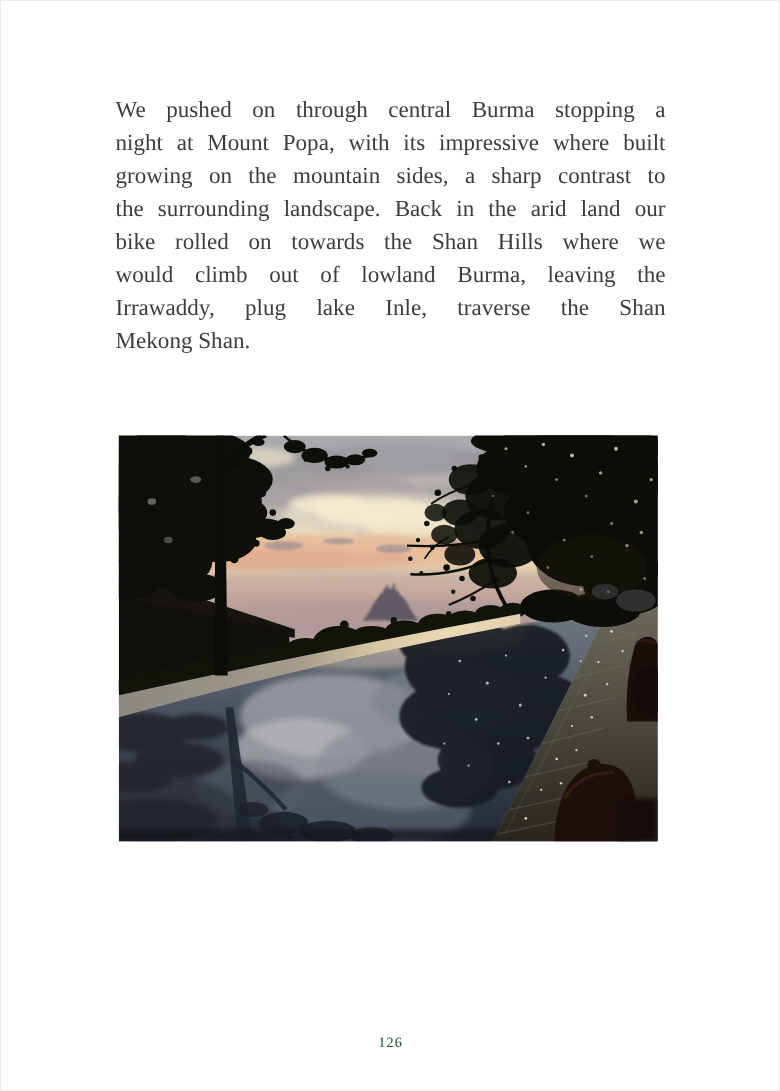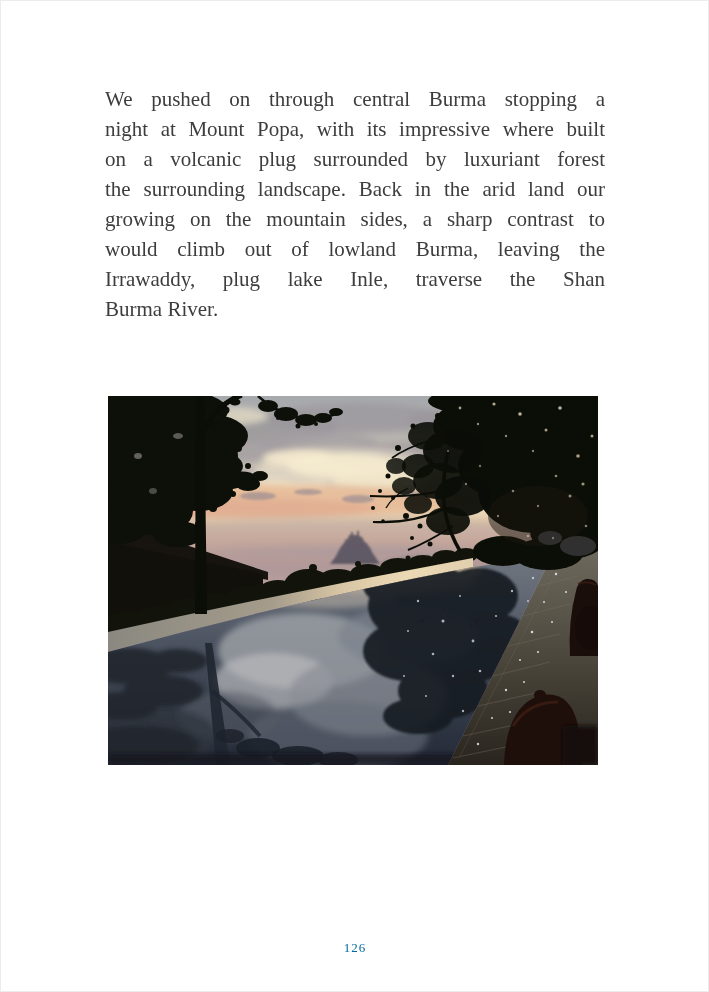--- a/index.html
+++ b/index.html
@@ -3,36 +3,36 @@
 <meta charset="utf-8">
 <style>
   html,body{margin:0;padding:0;background:#ffffff;}
   body{width:709px;height:992px;position:relative;font-family:"Liberation Serif",serif;overflow:hidden;}
   .page{position:absolute;inset:0;background:#ffffff;box-shadow:inset 0 0 0 1px #ececec;}
   .paragraph{position:absolute;left:105px;top:84px;width:500px;font-size:21px;line-height:30px;color:#3d3d3d;}
   .jline{text-align:justify;text-align-last:justify;-moz-text-align-last:justify;white-space:normal;}
   .jline.last{text-align-last:left;-moz-text-align-last:left;}
   .photo{position:absolute;left:108px;top:396px;width:490px;height:369px;margin:0;padding:0;}
   .photo svg{display:block;width:490px;height:369px;}
-  .pagenum{position:absolute;left:105px;top:940px;width:500px;text-align:center;font-size:13px;color:#0369a1;letter-spacing:1px;}
+  .pagenum{position:absolute;left:105px;top:940px;width:500px;text-align:center;font-size:13px;color:#14532d;letter-spacing:1px;}
 </style>
 </head>
 <body>
 
 <div class="page">
 
   <div class="paragraph">
       <div class="jline">We pushed on through central Burma stopping a</div>
       <div class="jline">night at Mount Popa, with its impressive where built</div>
-      <div class="jline">on a volcanic plug surrounded by luxuriant forest</div>
+      <div class="jline">growing on the mountain sides, a sharp contrast to</div>
       <div class="jline">the surrounding landscape. Back in the arid land our</div>
-      <div class="jline">growing on the mountain sides, a sharp contrast to</div>
+      <div class="jline">bike rolled on towards the Shan Hills where we</div>
       <div class="jline">would climb out of lowland Burma, leaving the</div>
       <div class="jline">Irrawaddy, plug lake Inle, traverse the Shan</div>
-      <div class="jline last">Burma River.</div>
+      <div class="jline last">Mekong Shan.</div>
     </div>
 
   <figure class="photo">
     <svg viewBox="0 0 490 369" xmlns="http://www.w3.org/2000/svg">
       <defs>
         <linearGradient id="skyG" x1="0" y1="0" x2="0" y2="1">
           <stop offset="0" stop-color="#a7a9ad"></stop>
           <stop offset="0.08" stop-color="#b0aeae"></stop>
           <stop offset="0.16" stop-color="#c4bcb0"></stop>
           <stop offset="0.24" stop-color="#ddd0bb"></stop>

